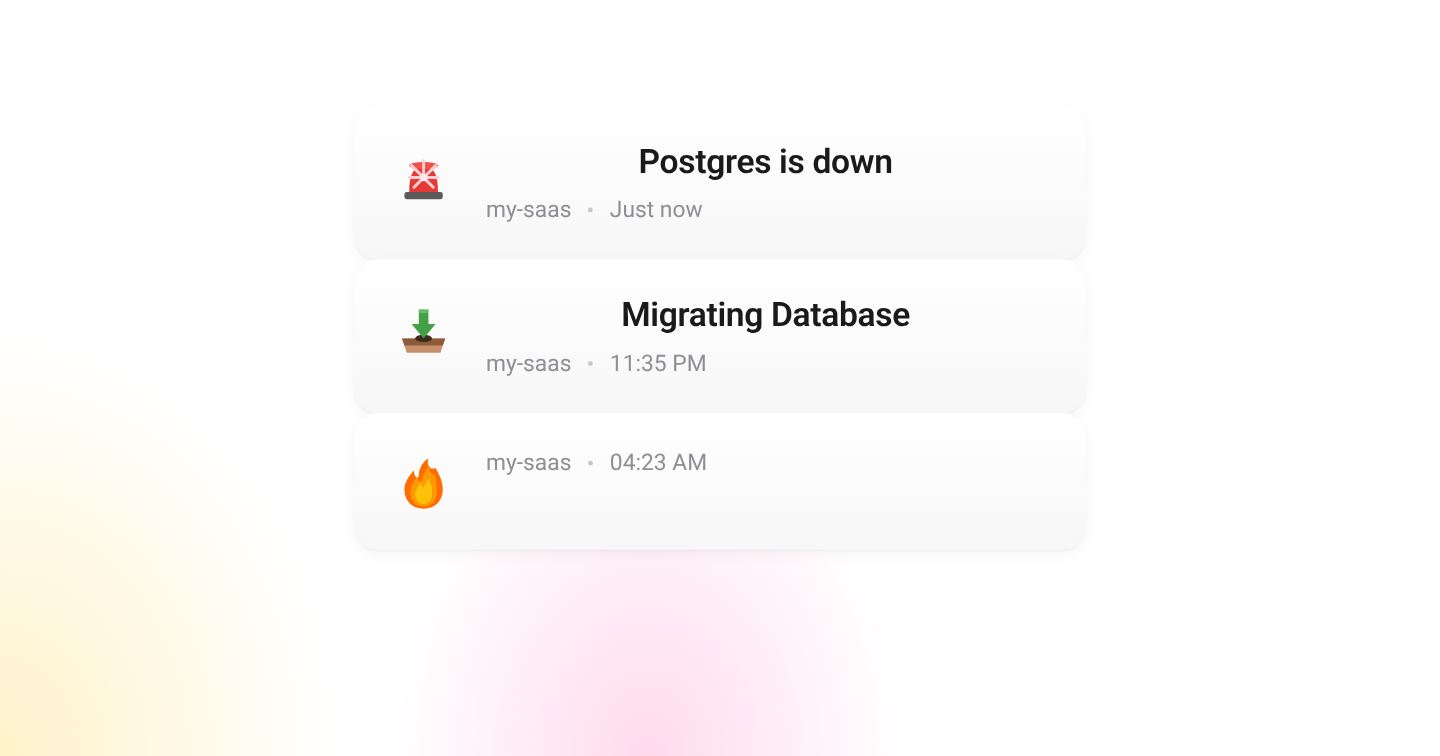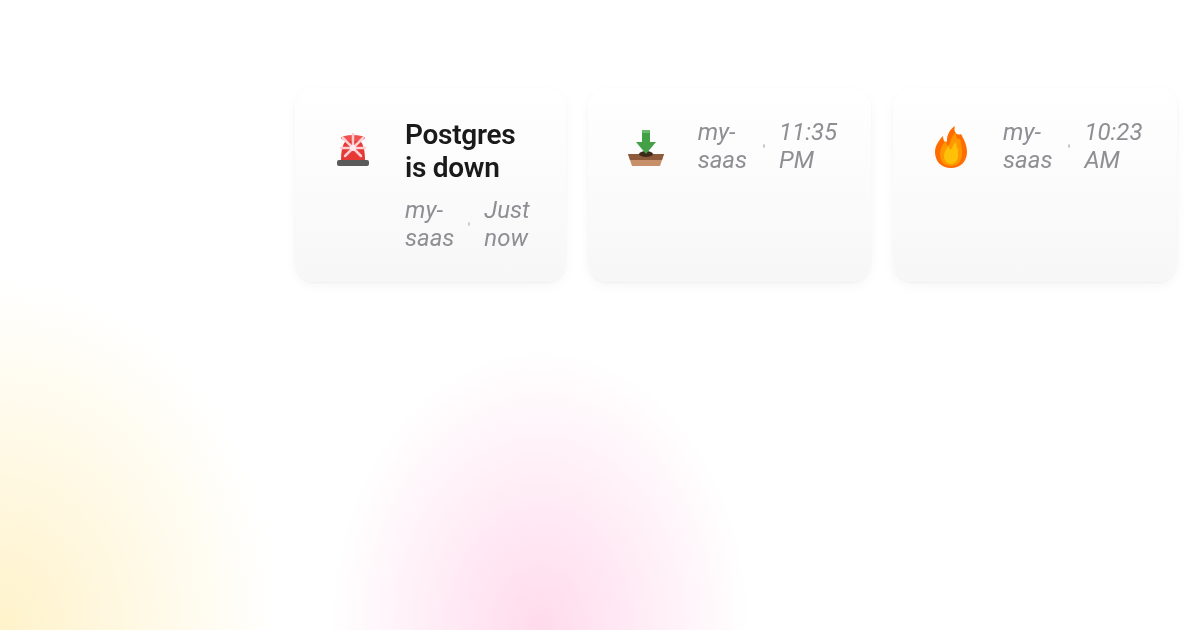--- a/index.html
+++ b/index.html
@@ -26,22 +26,22 @@
         #ffffff;
     }
     
     .notifications-container {
       position: absolute;
       left: 50%;
       transform: translateX(-50%);
       top: 88px;
       width: 610px;
       display: flex;
-      flex-direction: row;
-      gap: 22px;
+      flex-direction: column;
+      text-align: center;
     }
     
     .notification-card {
       background: linear-gradient(180deg, #ffffff 0%, #f7f7f8 100%);
       border-radius: 20px;
       padding: 30px 34px;
       display: flex;
       align-items: flex-start;
       gap: 28px;
       box-shadow: 0 1px 2px rgba(0,0,0,0.04), 0 4px 12px rgba(0,0,0,0.04);
@@ -68,24 +68,23 @@
       font-size: 28px;
       font-weight: 600;
       color: #1a1a1a;
       letter-spacing: -0.01em;
     }
     
     .notification-meta {
       display: flex;
       align-items: center;
       gap: 14px;
-      font-size: 24px;
+      font-size: 19px;
       color: #8e8e93;
       font-weight: 400;
-      font-style: italic;
     }
     
     .meta-separator {
       width: 4px;
       height: 4px;
       border-radius: 50%;
       background: #c7c7cc;
     }
   </style>
 </head>
@@ -134,20 +133,21 @@
         <path d="M 6 30 L 42 30 L 40 36 L 8 36 Z" fill="#8d5a3a"></path>
 
         <ellipse cx="24" cy="30" rx="7" ry="3" fill="#3e2a1a"></ellipse>
 
         <rect x="20" y="6" width="8" height="14" fill="#43a047"></rect>
         <path d="M 14 18 L 34 18 L 24 30 Z" fill="#43a047"></path>
         <rect x="20" y="6" width="8" height="3" fill="#66bb6a"></rect>
       </svg>
     </div>
     <div class="notification-content">
+      <div class="notification-title">Migrating Database</div>
       <div class="notification-meta">
         <span>my-saas</span>
         <span class="meta-separator"></span>
         <span>11:35 PM</span>
       </div>
     </div>
   </div>
 
   <div class="notification-card">
     <div class="notification-icon">
@@ -157,18 +157,18 @@
 
         <path d="M 24 42 C 17 42 13 37 13 30 C 13 25 16 20 19 17 C 19 22 22 23 23 19 C 24 14 27 10 29 8 C 28 13 31 16 33 15 C 34 18 35 23 35 30 C 35 37 31 42 24 42 Z" fill="#ff9800"></path>
 
         <path d="M 24 40 C 20 40 17 36 17 32 C 17 28 20 24 22 22 C 22 26 24 27 25 24 C 26 21 28 19 29 18 C 29 22 30 24 31 26 C 31 28 31 30 31 32 C 31 36 28 40 24 40 Z" fill="#ffc107"></path>
       </svg>
     </div>
     <div class="notification-content">
       <div class="notification-meta">
         <span>my-saas</span>
         <span class="meta-separator"></span>
-        <span>10:23 AM</span>
+        <span>04:23 AM</span>
       </div>
     </div>
   </div>
 
 </div>
 
 </body></html>

